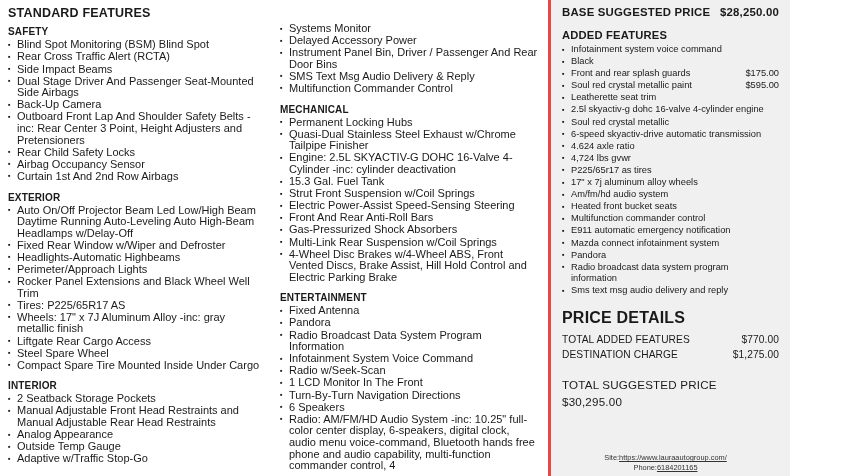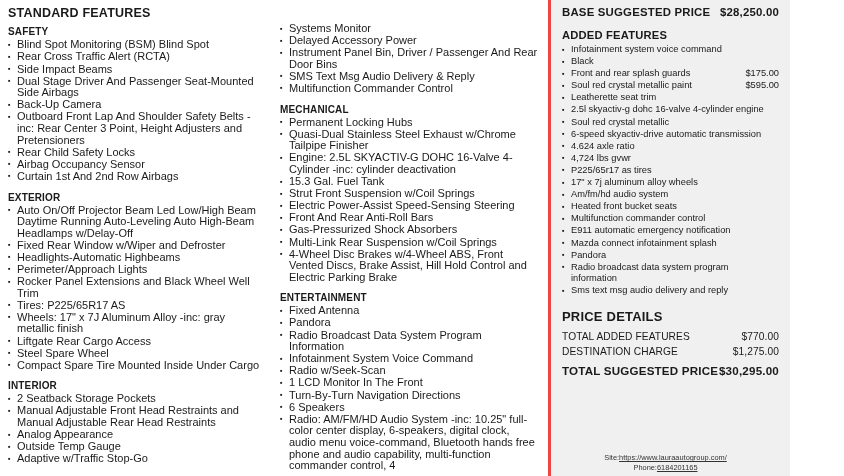--- a/index.html
+++ b/index.html
@@ -114,38 +114,39 @@
     position: absolute;
     left: 0;
     top: -0.5px;
     font-size: 7.5px;
     color: #222;
   }
   ul.added-list > li .lbl { padding-right: 8px; max-width: 205px; }
   ul.added-list > li .amt { white-space: nowrap; }
 
   .details-head {
-    font-size: 13px;
+    font-size: 16px;
     font-weight: bold;
     letter-spacing: .2px;
     margin: 0 0 5px 0;
   }
   .detail-row {
     display: flex;
     justify-content: space-between;
     font-size: 10.2px;
     line-height: 15px;
     letter-spacing: .1px;
   }
   .detail-row.total {
     font-size: 11.6px;
-    font-weight: bold;
-    letter-spacing: .2px;
-    margin-top: 3px;
+    font-weight: normal;
+    letter-spacing: .2px;
+    margin-top: 14px;
     line-height: 17px;
+    flex-direction: column;
   }
 
   .footer {
     position: absolute;
     left: 0;
     right: 10px;
     bottom: 4px;
     text-align: center;
     font-size: 7.4px;
     line-height: 9.4px;
@@ -321,21 +322,21 @@
       </li>
       <li>
         <span class="lbl">Multifunction commander control</span>
         <span class="amt"></span>
       </li>
       <li>
         <span class="lbl">E911 automatic emergency notification</span>
         <span class="amt"></span>
       </li>
       <li>
-        <span class="lbl">Mazda connect infotainment splash</span>
+        <span class="lbl">Mazda connect infotainment system</span>
         <span class="amt"></span>
       </li>
       <li>
         <span class="lbl">Pandora</span>
         <span class="amt"></span>
       </li>
       <li>
         <span class="lbl">Radio broadcast data system program information</span>
         <span class="amt"></span>
       </li>

